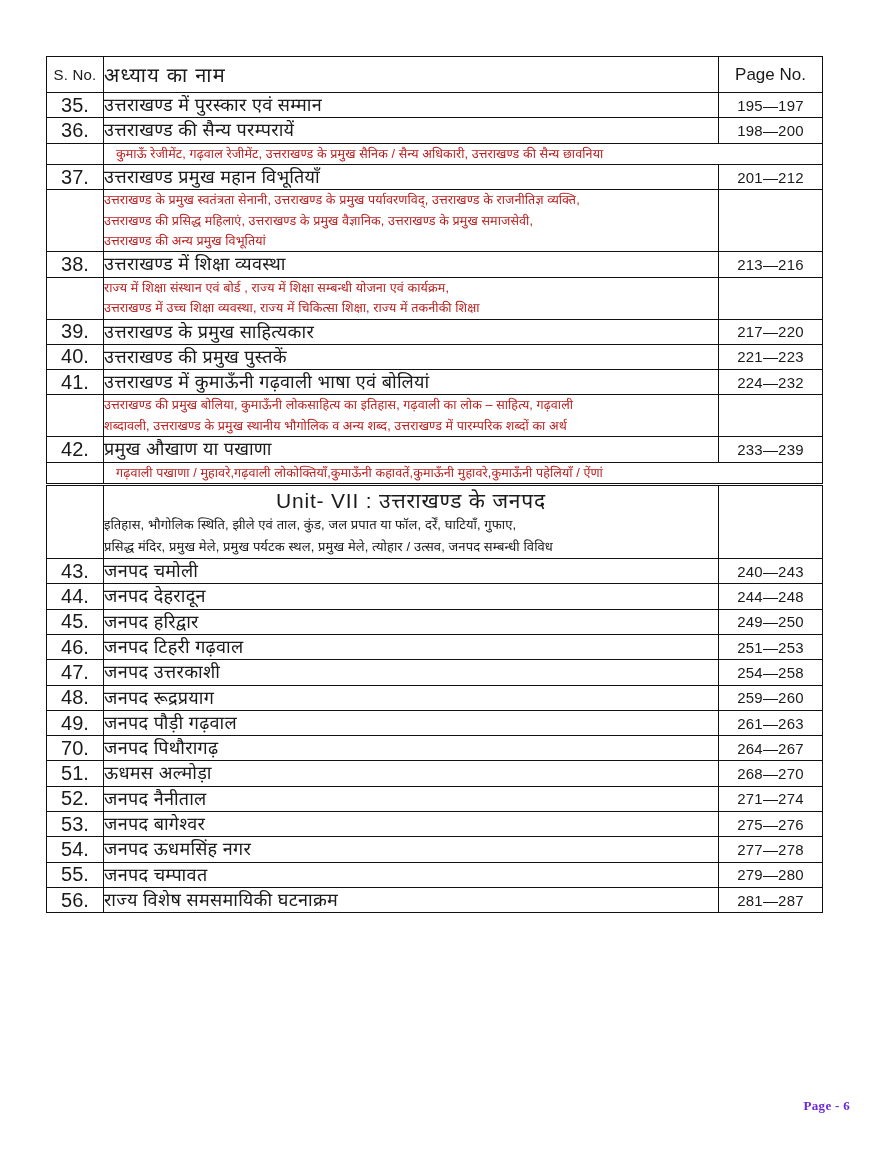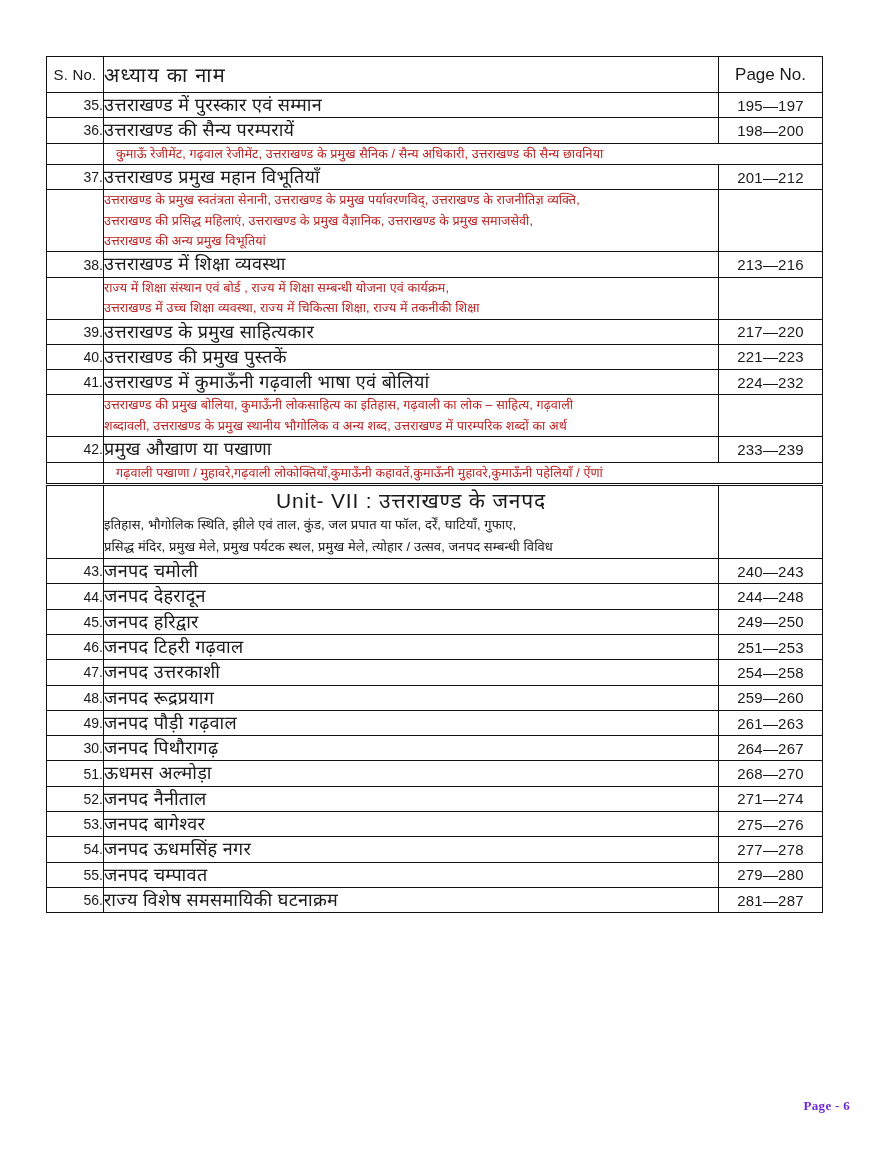--- a/index.html
+++ b/index.html
@@ -60,22 +60,22 @@
     font-weight: 600;
   }
   .hdr-page {
     text-align: center;
     font-size: 17px;
     height: 35px;
   }
 
   
   .cell-sno {
-    text-align: right;
-    font-size: 14px;
+    text-align: center;
+    font-size: 20px;
     padding: 3px 6px 3px 0;
     white-space: nowrap;
   }
   .cell-name {
     font-size: 18px;
     padding: 3px 8px 3px 18px;
     letter-spacing: .3px;
     line-height: 1.35;
   }
   .cell-page {
@@ -302,21 +302,21 @@
         <td class="cell-sno">48.</td>
         <td class="cell-name">जनपद रूद्रप्रयाग</td>
         <td class="cell-page">259—260</td>
       </tr>
       <tr>
         <td class="cell-sno">49.</td>
         <td class="cell-name">जनपद पौड़ी गढ़वाल</td>
         <td class="cell-page">261—263</td>
       </tr>
       <tr>
-        <td class="cell-sno">30.</td>
+        <td class="cell-sno">70.</td>
         <td class="cell-name">जनपद पिथौरागढ़</td>
         <td class="cell-page">264—267</td>
       </tr>
       <tr>
         <td class="cell-sno">51.</td>
         <td class="cell-name">ऊधमस अल्मोड़ा</td>
         <td class="cell-page">268—270</td>
       </tr>
       <tr>
         <td class="cell-sno">52.</td>

